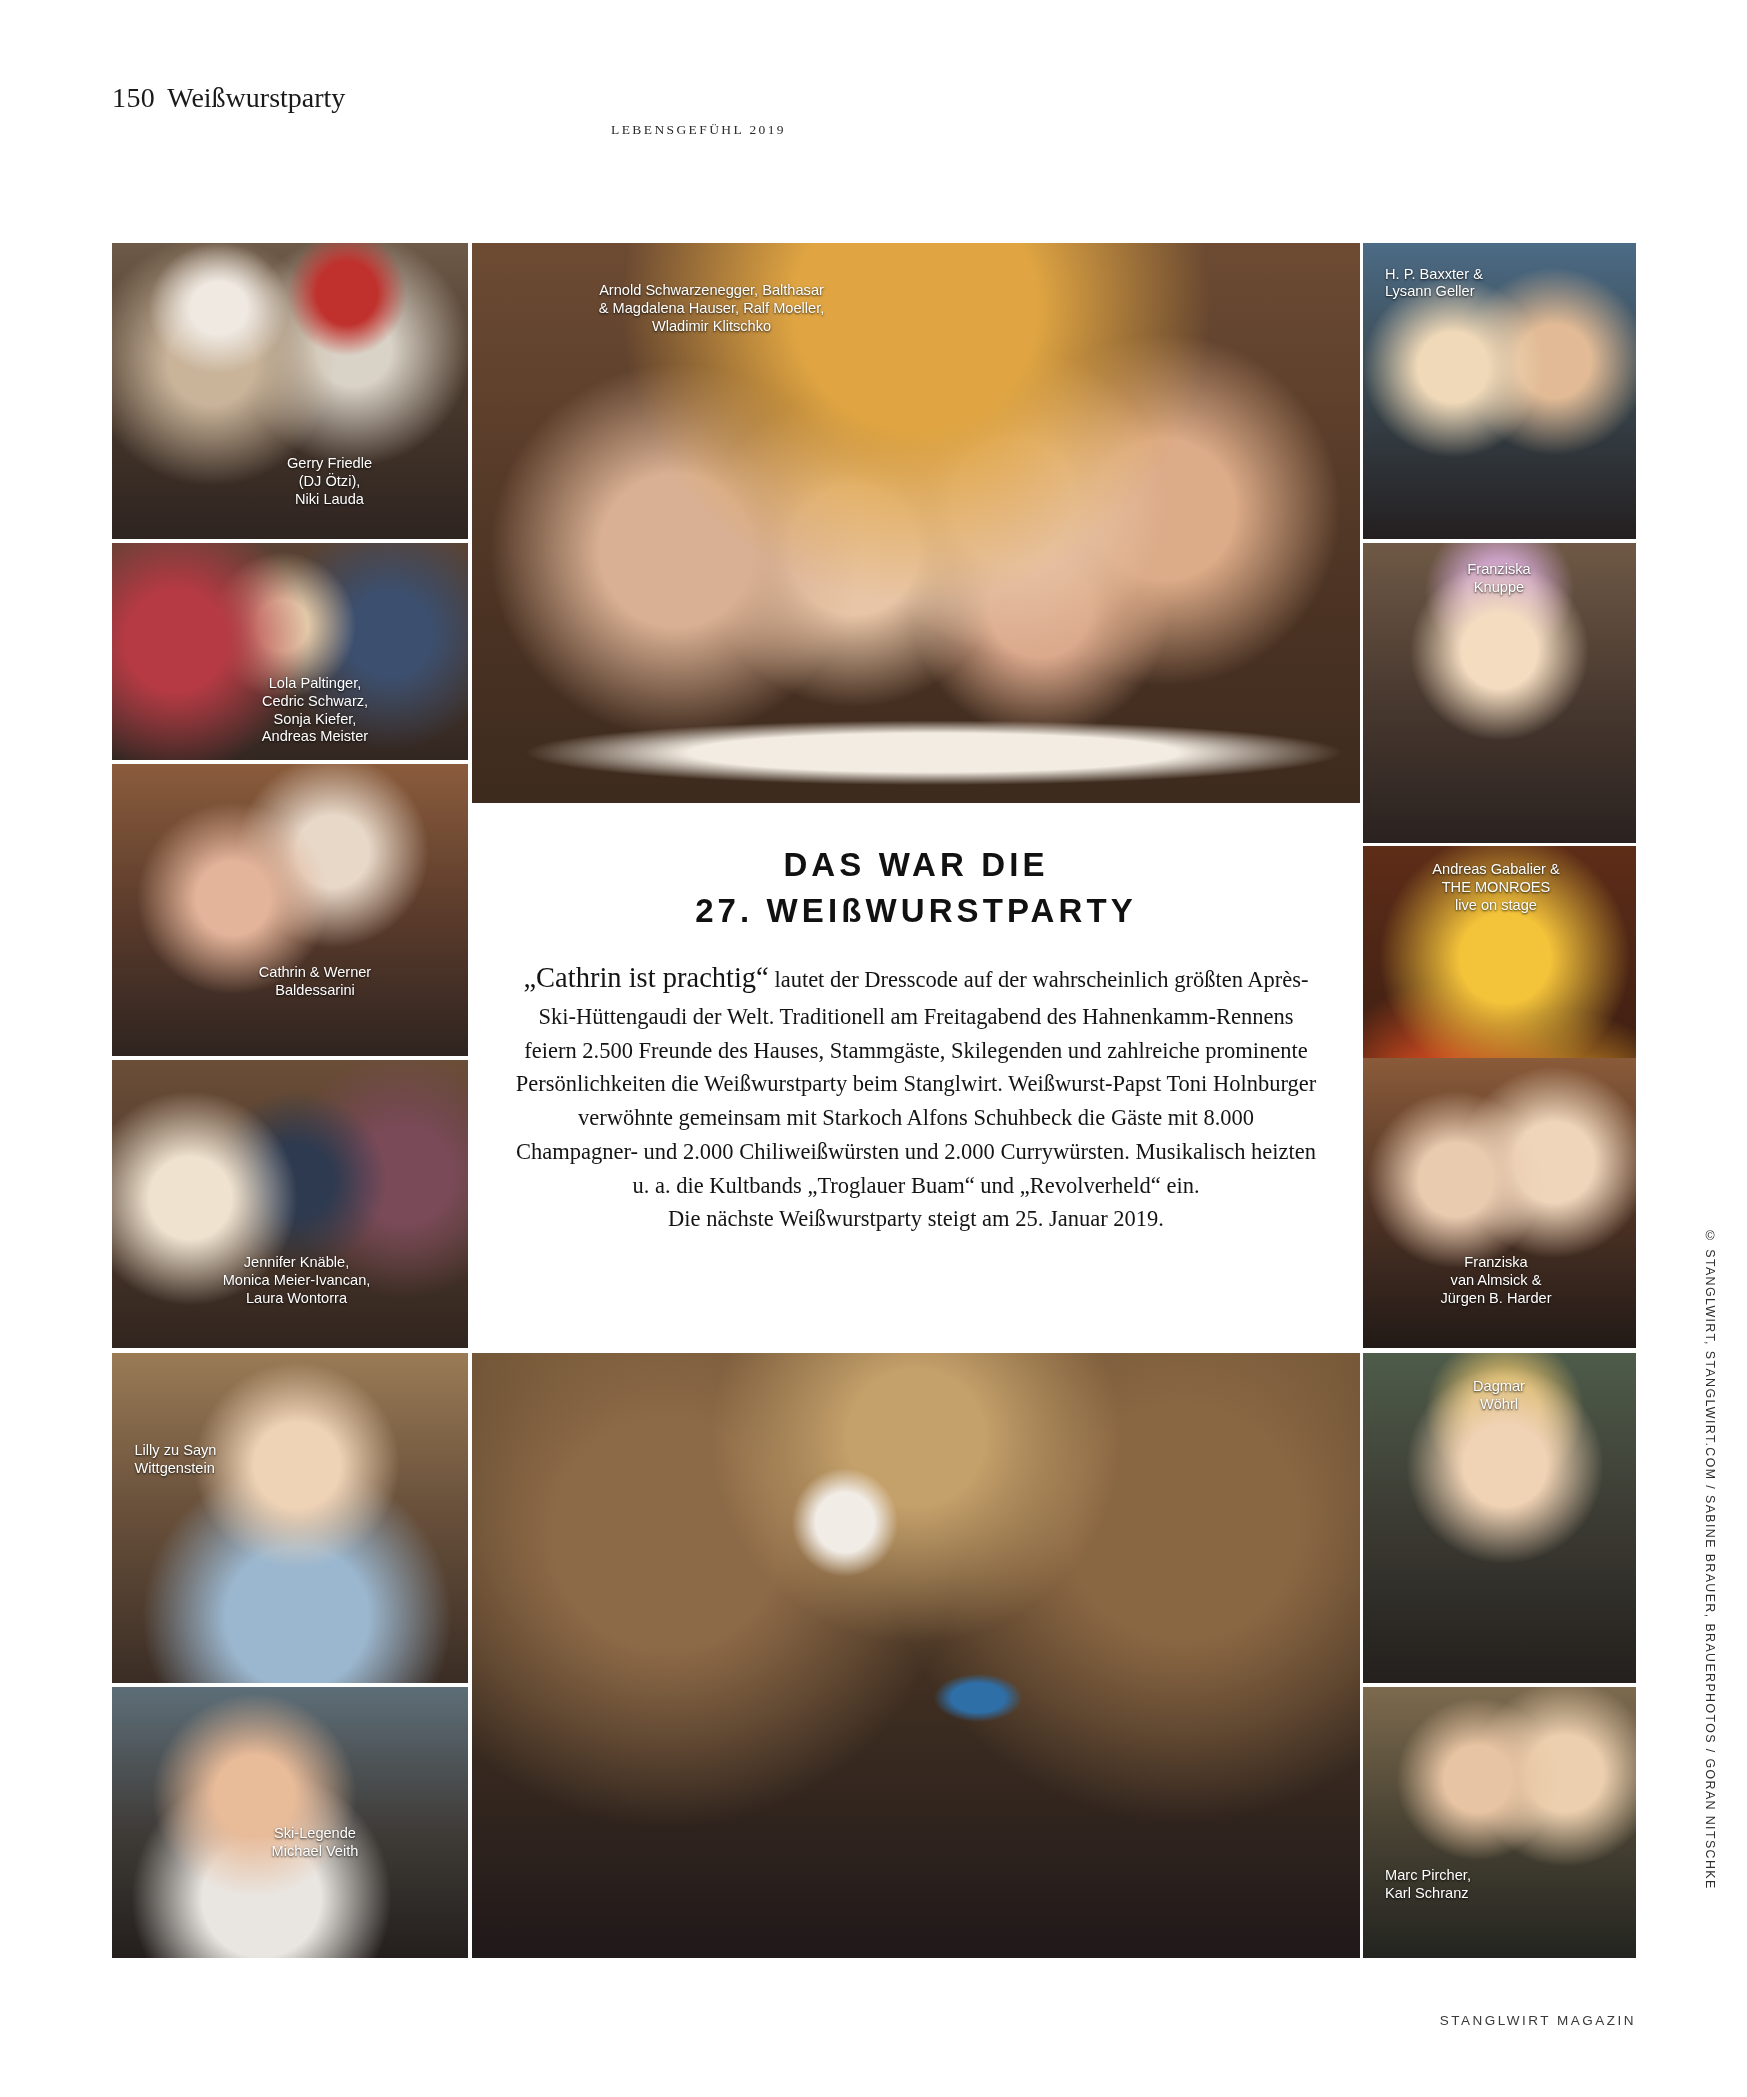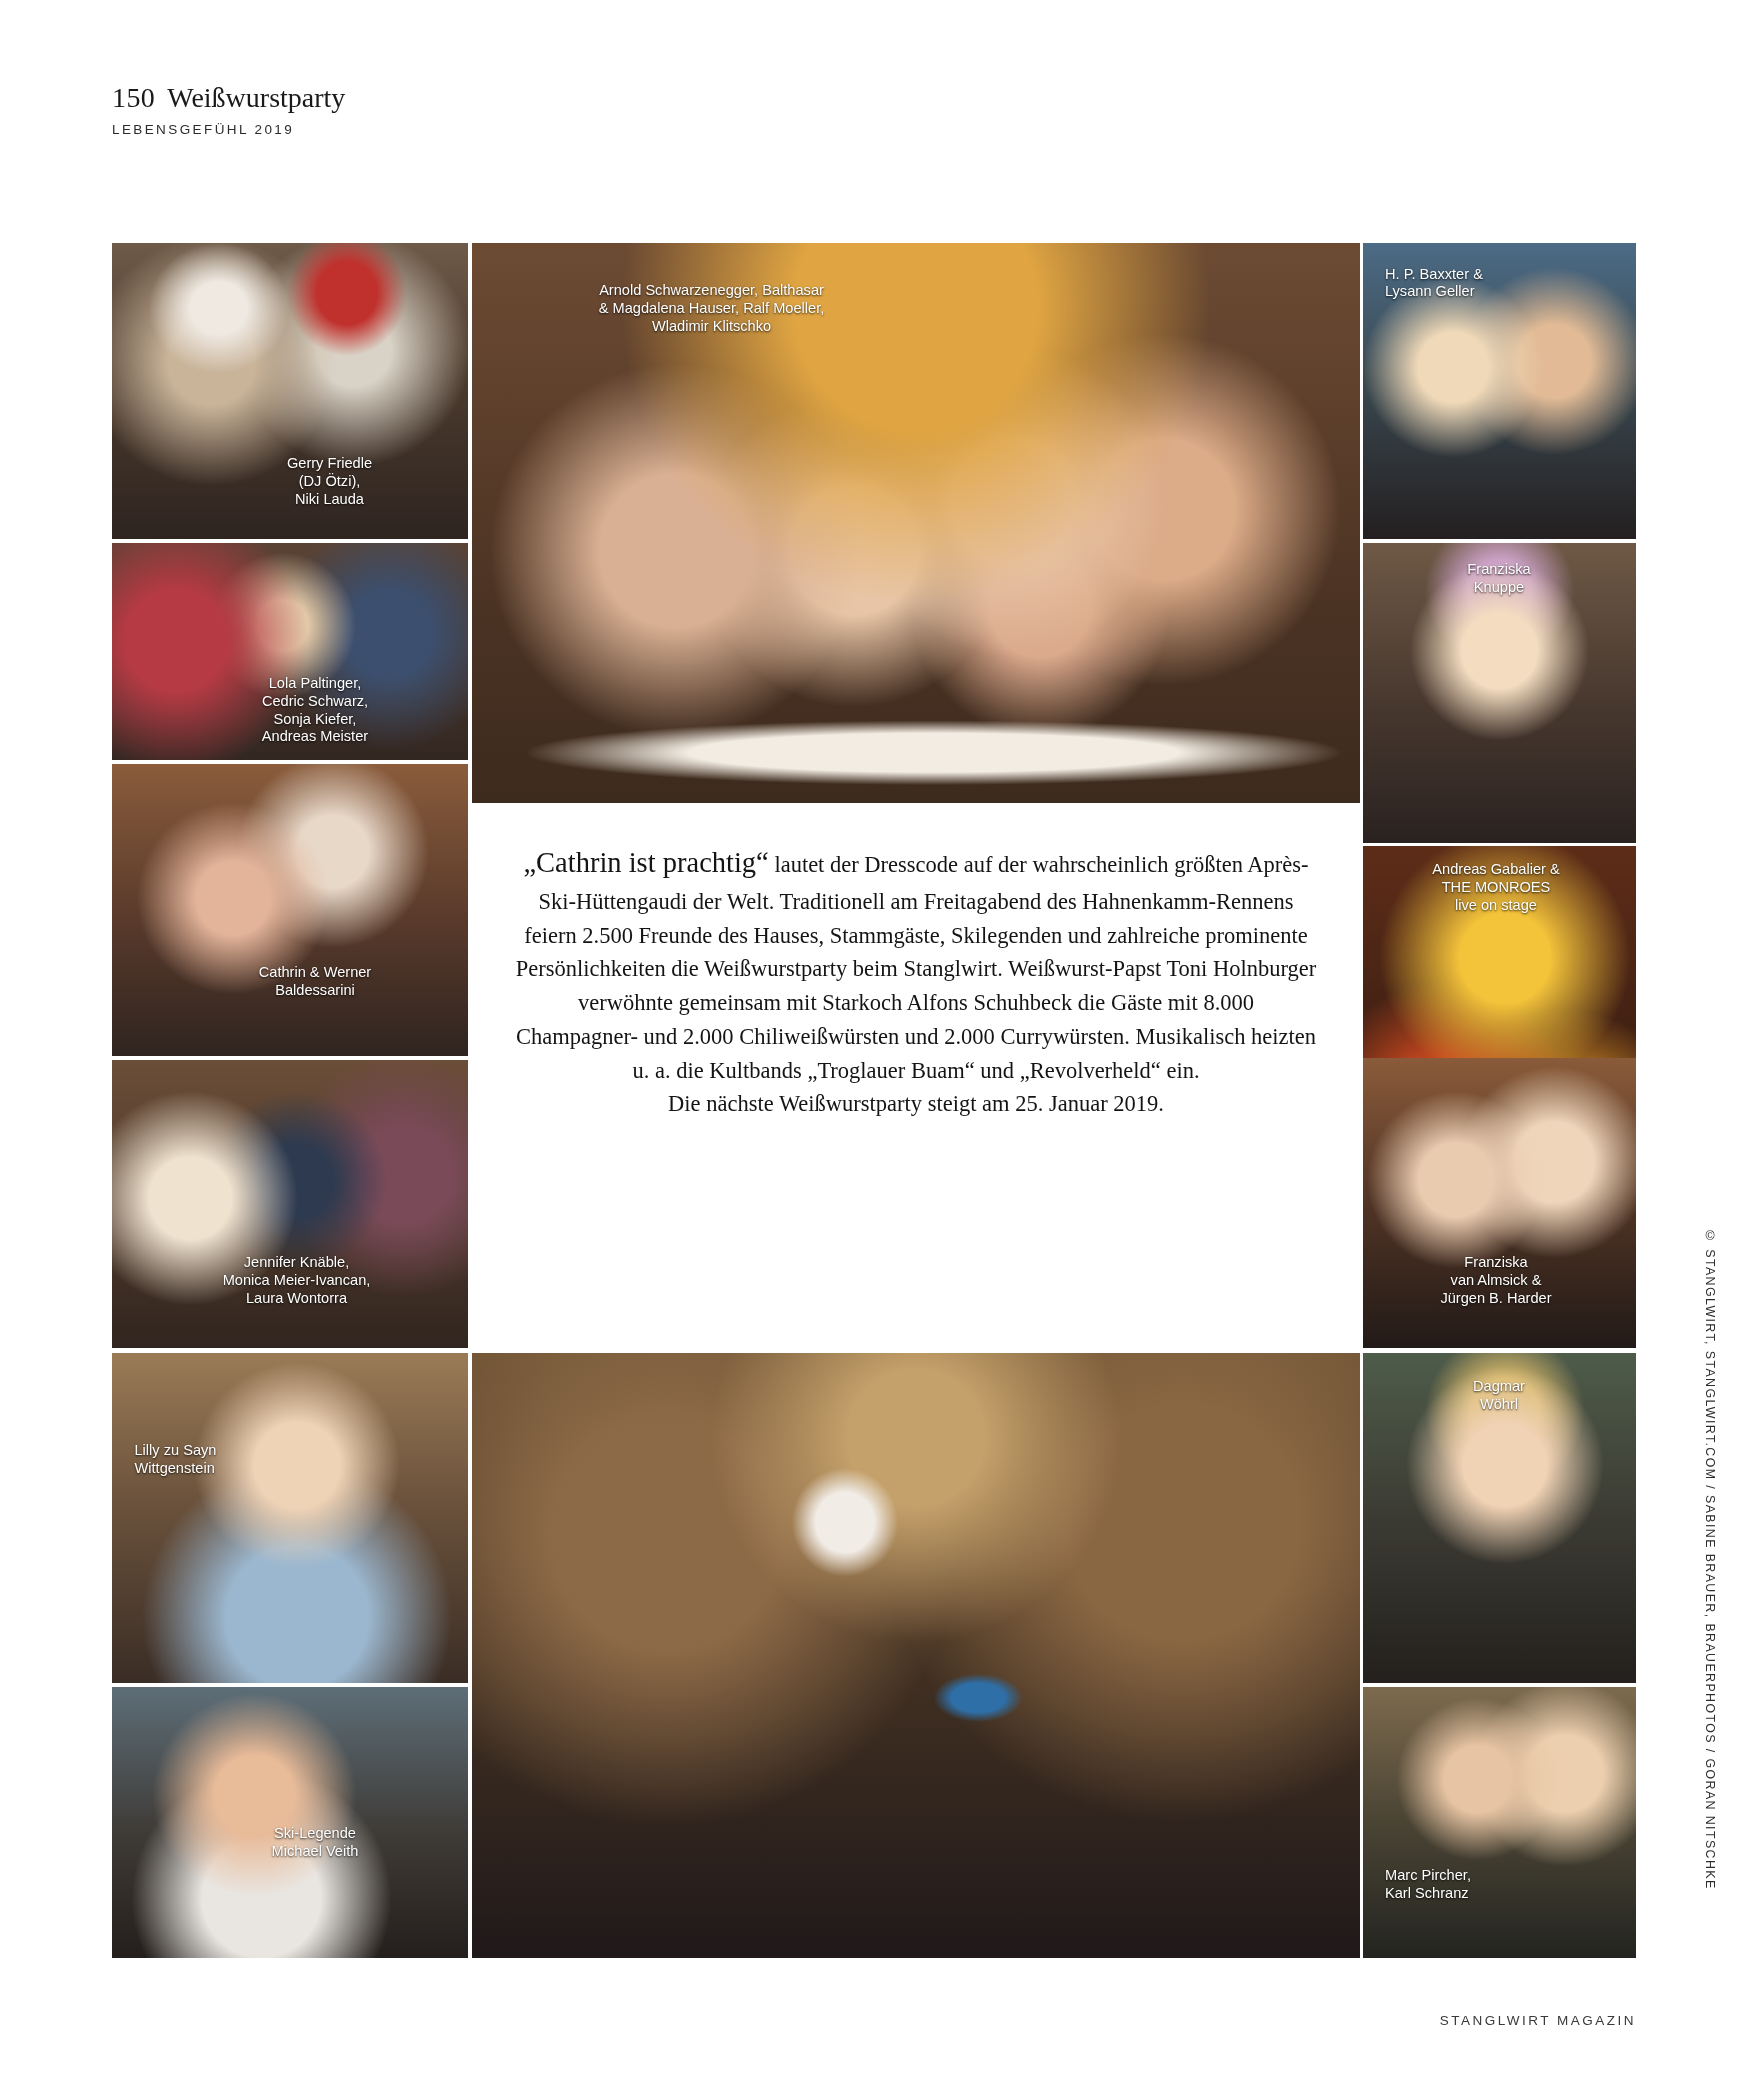--- a/index.html
+++ b/index.html
@@ -39,21 +39,22 @@
   }
   .page-title {
     font-size: 28px;
     color: #1a1a1a;
   }
   .header-sub {
     margin-top: 7.5px;
     font-size: 13.5px;
     letter-spacing: 2.4px;
     color: #2b2b2b;
-    font-family: Liberation Sans, sans-serif;
+    font-family: Liberation Serif, serif;
+    text-align: right;
   }
 
   
   .collage {
     position: absolute;
     left: 112px;
     top: 243px;
     width: 1524px;
     height: 1715px;
   }
@@ -237,20 +238,24 @@
         radial-gradient(circle at 50% 14%, #c4a06a 0 10%, rgba(196,160,106,0) 30%),
         radial-gradient(circle at 22% 30%, #8d6a47 0 14%, rgba(141,106,71,0) 36%),
         radial-gradient(circle at 80% 28%, #8a6743 0 14%, rgba(138,103,67,0) 36%),
         linear-gradient(180deg,#6e5334 0%, #4a3624 40%, #20191a 100%)"></div>
       <div class="gl" style="background:
         radial-gradient(ellipse 6% 9% at 42% 28%, #f1ece6 0 55%, rgba(241,236,230,0) 100%),
         radial-gradient(ellipse 5% 4% at 57% 57%, #2e6fa8 0 60%, rgba(46,111,168,0) 100%)"></div>
     </div>
 
     <div class="textblock" style="left:360px; top:560px; width:888px; height:547px;">
+      <div class="tb-title">
+        <div>DAS WAR DIE</div>
+        <div>27. WEIßWURSTPARTY</div>
+      </div>
       <div class="tb-body">
         <span class="tb-lead">„Cathrin ist prachtig“</span>
         <span>lautet der Dresscode auf der wahrscheinlich größten Après-Ski-Hüttengaudi der Welt. Traditionell am Freitagabend des Hahnenkamm-Rennens feiern 2.500 Freunde des Hauses, Stammgäste, Skilegenden und zahlreiche prominente Persönlichkeiten die Weißwurstparty beim Stanglwirt. Weißwurst-Papst Toni Holnburger verwöhnte gemeinsam mit Starkoch Alfons Schuhbeck die Gäste mit 8.000 Champagner- und 2.000 Chiliweißwürsten und 2.000 Currywürsten. Musikalisch heizten u. a. die Kultbands „Troglauer Buam“ und „Revolverheld“ ein.</span>
         <br>
         <span>Die nächste Weißwurstparty steigt am 25. Januar 2019.</span>
       </div>
     </div>
 
     <div class="ph" style="left:1251px; top:0px; width:273px; height:296px;">
       <div class="gl" style="background:

